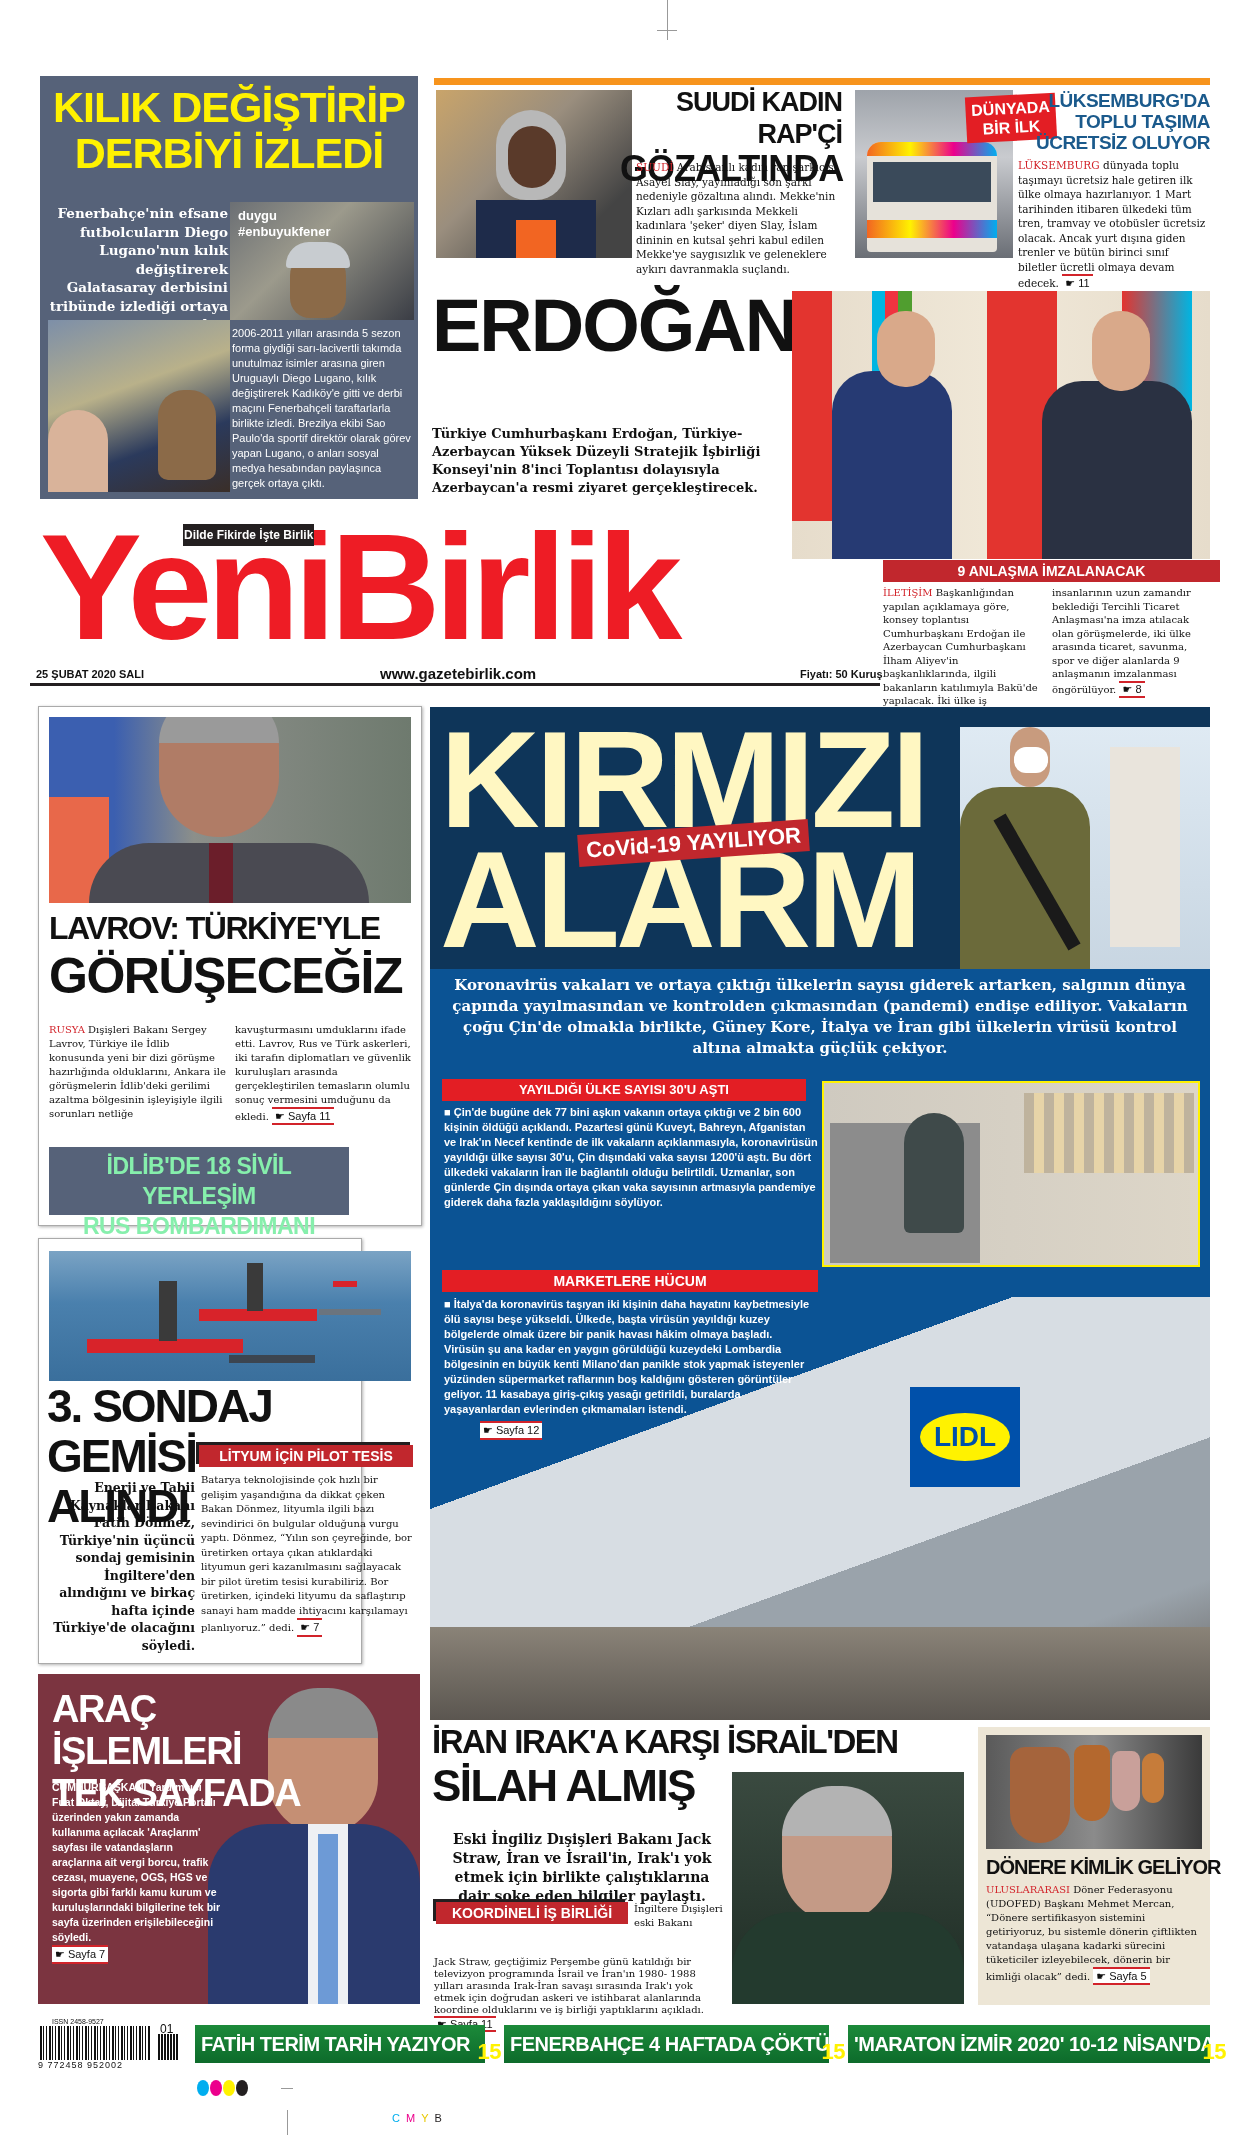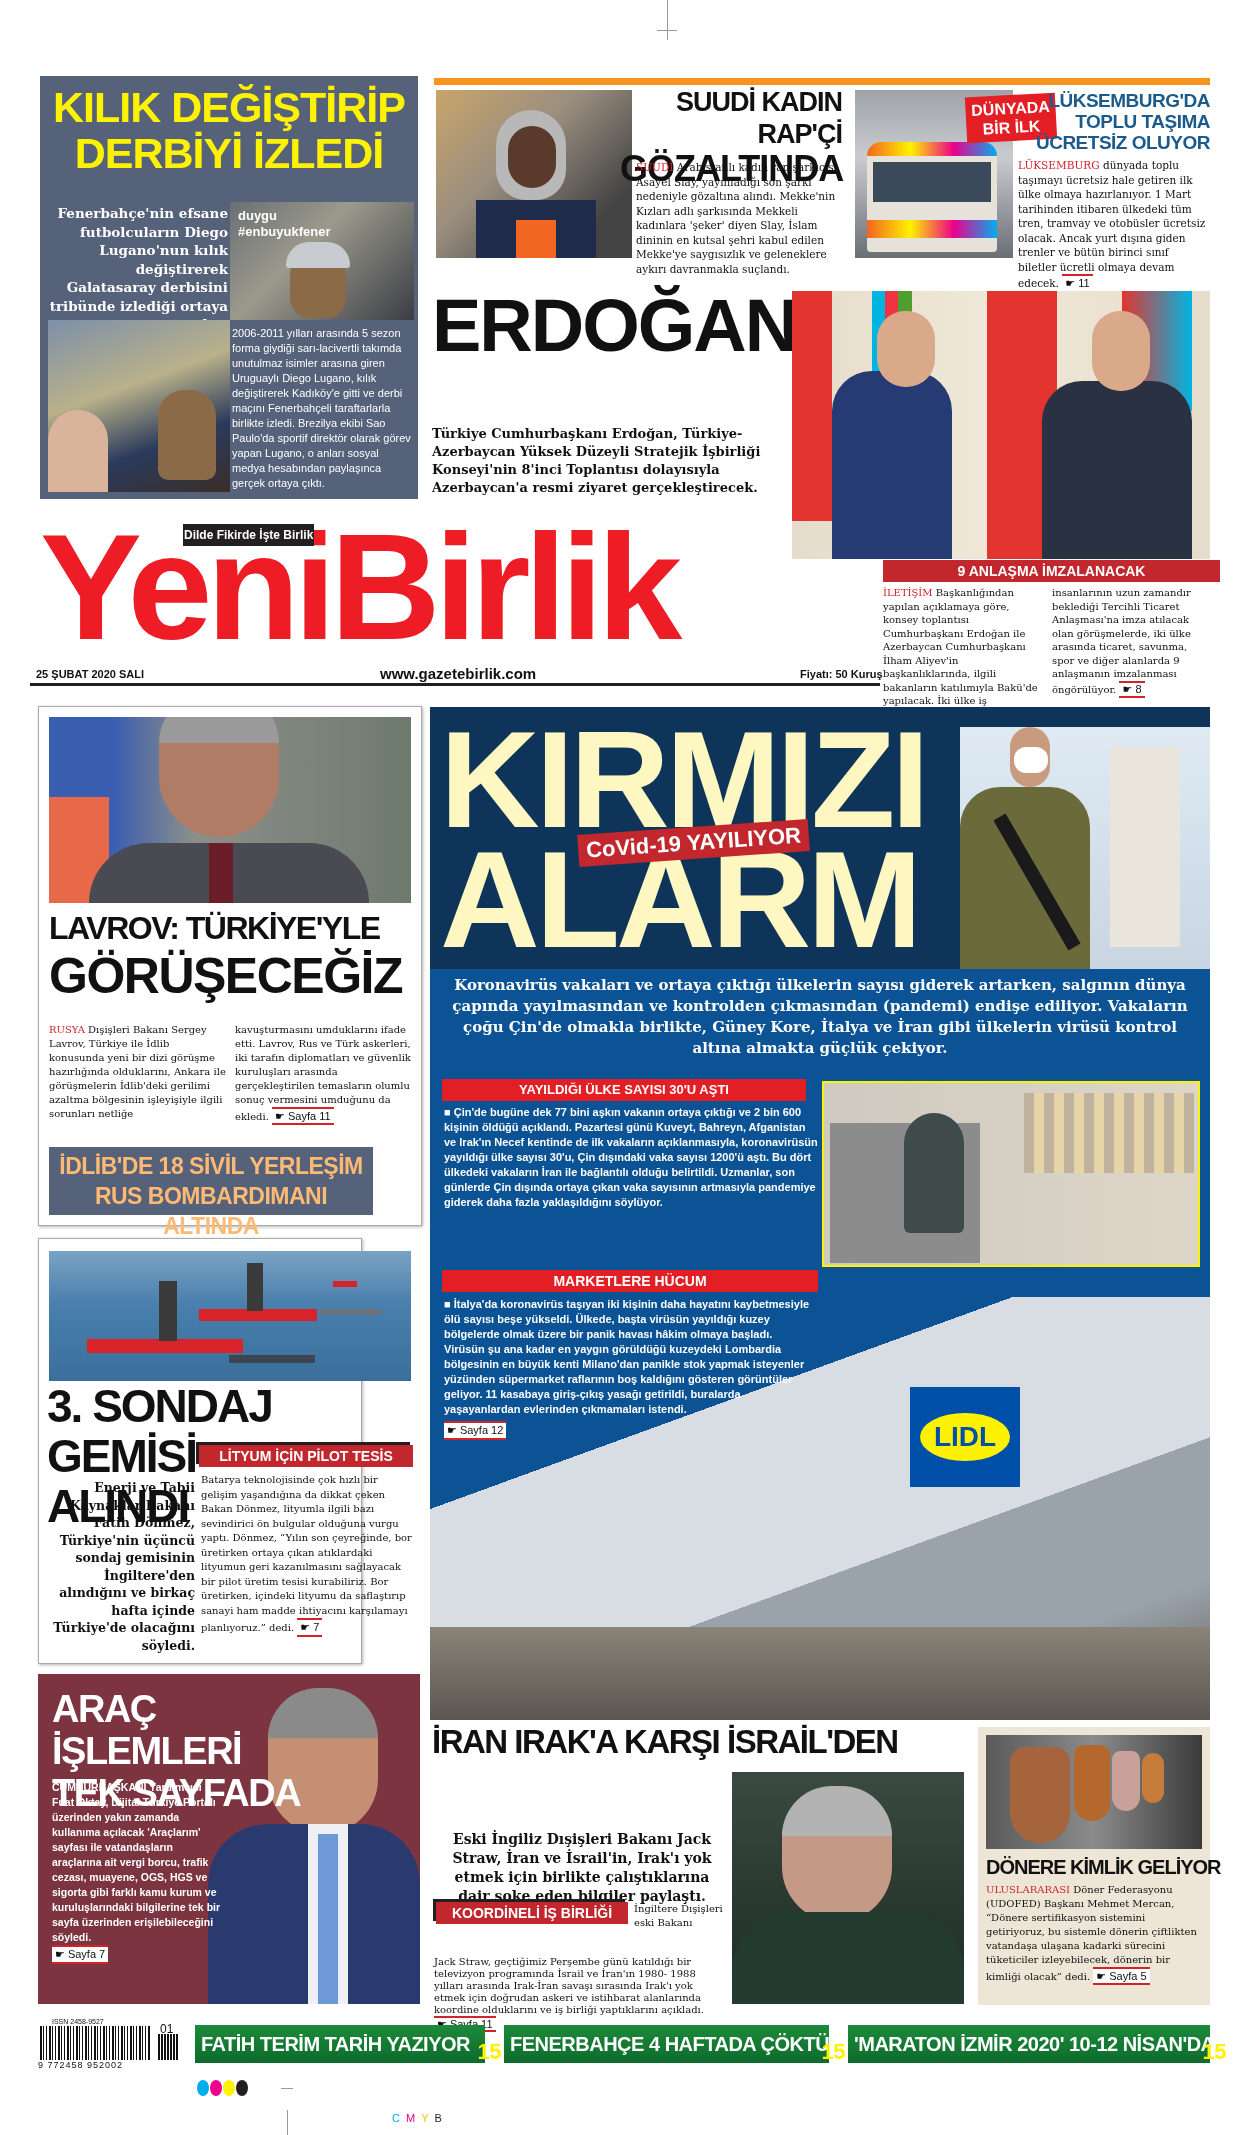--- a/index.html
+++ b/index.html
@@ -155,21 +155,21 @@
     <div style="font-size:50px;line-height:54px;">GÖRÜŞECEĞİZ</div>
   </div>
   <div class="abs col-text" style="left:10px;top:316px;width:178px;font-size:10px;line-height:14px;">
     <span class="red-lead">RUSYA</span>
     <span>Dışişleri Bakanı Sergey Lavrov, Türkiye ile İdlib konusunda yeni bir dizi görüşme hazırlığında olduklarını, Ankara ile görüşmelerin İdlib'deki gerilimi azaltma bölgesinin işleyişiyle ilgili sorunları netliğe</span>
   </div>
   <div class="abs col-text" style="left:196px;top:316px;width:178px;font-size:10px;line-height:14px;">
     <span>kavuşturmasını umduklarını ifade etti. Lavrov, Rus ve Türk askerleri, iki tarafın diplomatları ve güvenlik kuruluşları arasında gerçekleştirilen temasların olumlu sonuç vermesini umduğunu da ekledi.</span>
     <span class="pageref">☛ Sayfa 11</span>
   </div>
-  <div class="abs sans" style="left:10px;top:440px;width:324px;height:68px;background:#566279;color:#fdba74;font-weight:bold;font-size:23px;line-height:30px;text-align:center;padding-top:4px;letter-spacing:-0.5px;">
+  <div class="abs sans" style="left:10px;top:440px;width:300px;height:68px;background:#566279;color:#86efac;font-weight:bold;font-size:23px;line-height:30px;text-align:center;padding-top:4px;letter-spacing:-0.5px;">
     <div>İDLİB'DE 18 SİVİL YERLEŞİM</div>
     <div>RUS BOMBARDIMANI ALTINDA</div>
   </div>
 </div>
 
 <div class="framed" style="left:38px;top:1238px;width:324px;height:426px;">
   <div class="photo" style="left:10px;top:12px;width:362px;height:130px;background:linear-gradient(#7aa3c4,#4a80ad 40%,#3a6f9c);">
     <div style="position:absolute;left:38px;top:88px;width:156px;height:14px;background:#d8232a;"></div>
     <div style="position:absolute;left:110px;top:30px;width:18px;height:60px;background:#3a3a3a;"></div>
     <div style="position:absolute;left:150px;top:58px;width:118px;height:12px;background:#d8232a;"></div>
@@ -235,26 +235,27 @@
     <div style="position:absolute;left:200px;top:10px;width:170px;height:80px;background:repeating-linear-gradient(90deg,#bfb39d 0 10px,#e7d4a8 10px 20px);"></div>
   </div>
   <div class="red-strip" style="left:12px;top:563px;width:376px;height:22px;font-size:14px;line-height:22px;">MARKETLERE HÜCUM</div>
   <div class="photo" style="left:0;top:590px;width:780px;height:423px;background:linear-gradient(160deg,#0b5394 0 30%,#d7dde3 30% 60%,#9aa3ab 60% 80%,#5e5a56);">
     <div style="position:absolute;left:480px;top:90px;width:110px;height:100px;background:#0050aa;"></div>
     <div class="sans" style="position:absolute;left:490px;top:116px;width:90px;height:48px;background:#fff200;color:#0050aa;font-weight:bold;font-size:28px;line-height:48px;text-align:center;border-radius:50%;">LIDL</div>
     <div style="position:absolute;left:0;top:330px;width:780px;height:93px;background:linear-gradient(#8a8378,#5b5650);"></div>
   </div>
   <div class="abs sans" style="left:14px;top:590px;width:370px;color:#fff;font-weight:bold;font-size:11px;line-height:15px;">
     <span>■ </span><span>İtalya'da koronavirüs taşıyan iki kişinin daha hayatını kaybetmesiyle ölü sayısı beşe yükseldi. Ülkede, başta virüsün yayıldığı kuzey bölgelerde olmak üzere bir panik havası hâkim olmaya başladı. Virüsün şu ana kadar en yaygın görüldüğü kuzeydeki Lombardia bölgesinin en büyük kenti Milano'dan panikle stok yapmak isteyenler yüzünden süpermarket raflarının boş kaldığını gösteren görüntüler geliyor. 11 kasabaya giriş-çıkış yasağı getirildi, buralarda yaşayanlardan evlerinden çıkmamaları istendi.</span>
-    <div style="margin-top:4px;"><span class="pageref" style="background:#fff;color:#111;">☛ Sayfa 12</span></div>
+    <div style="margin-top:4px;margin-left:36px;"><span class="pageref" style="background:#fff;color:#111;">☛ Sayfa 12</span></div>
   </div>
 </div>
 
 <div class="abs sans" style="left:432px;top:1722px;width:540px;font-weight:bold;color:#111;letter-spacing:-1.5px;">
   <div style="font-size:33px;line-height:40px;">İRAN IRAK'A KARŞI İSRAİL'DEN</div>
+  <div style="font-size:44px;line-height:48px;">SİLAH ALMIŞ</div>
 </div>
 <div class="photo" style="left:732px;top:1772px;width:232px;height:232px;background:linear-gradient(#3a4a40,#1e2c24);">
   <div style="position:absolute;left:50px;top:20px;width:110px;height:130px;border-radius:50px 50px 60px 60px;background:#c49a86;"></div>
   <div style="position:absolute;left:50px;top:14px;width:110px;height:50px;border-radius:60px 60px 0 0;background:#b3b3b3;"></div>
   <div style="position:absolute;left:0;top:140px;width:232px;height:92px;border-radius:60px 60px 0 0;background:#233a2e;"></div>
 </div>
 <div class="abs serif" style="left:440px;top:1830px;width:284px;text-align:center;font-weight:bold;font-size:14px;line-height:19px;">Eski İngiliz Dışişleri Bakanı Jack Straw, İran ve İsrail'in, Irak'ı yok etmek için birlikte çalıştıklarına dair şoke eden bilgiler paylaştı.</div>
 <div class="abs sans" style="left:436px;top:1902px;width:192px;height:22px;background:#c1272d;color:#fff;font-weight:bold;font-size:14px;line-height:22px;text-align:center;box-shadow:-3px -3px 0 #231f20;">KOORDİNELİ İŞ BİRLİĞİ</div>
 <div class="abs col-text" style="left:634px;top:1902px;width:92px;font-size:10px;line-height:14px;">İngiltere Dışişleri eski Bakanı</div>
 <div class="abs col-text" style="left:434px;top:1956px;width:292px;font-size:10px;line-height:12px;">

